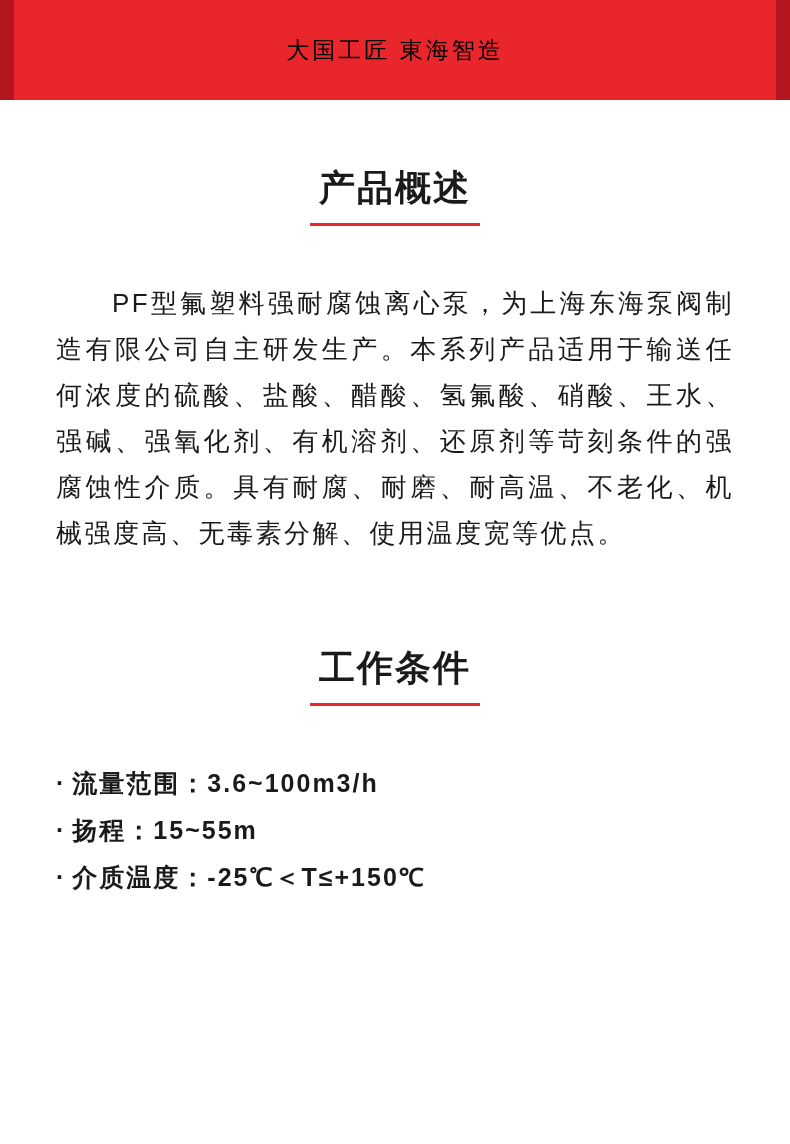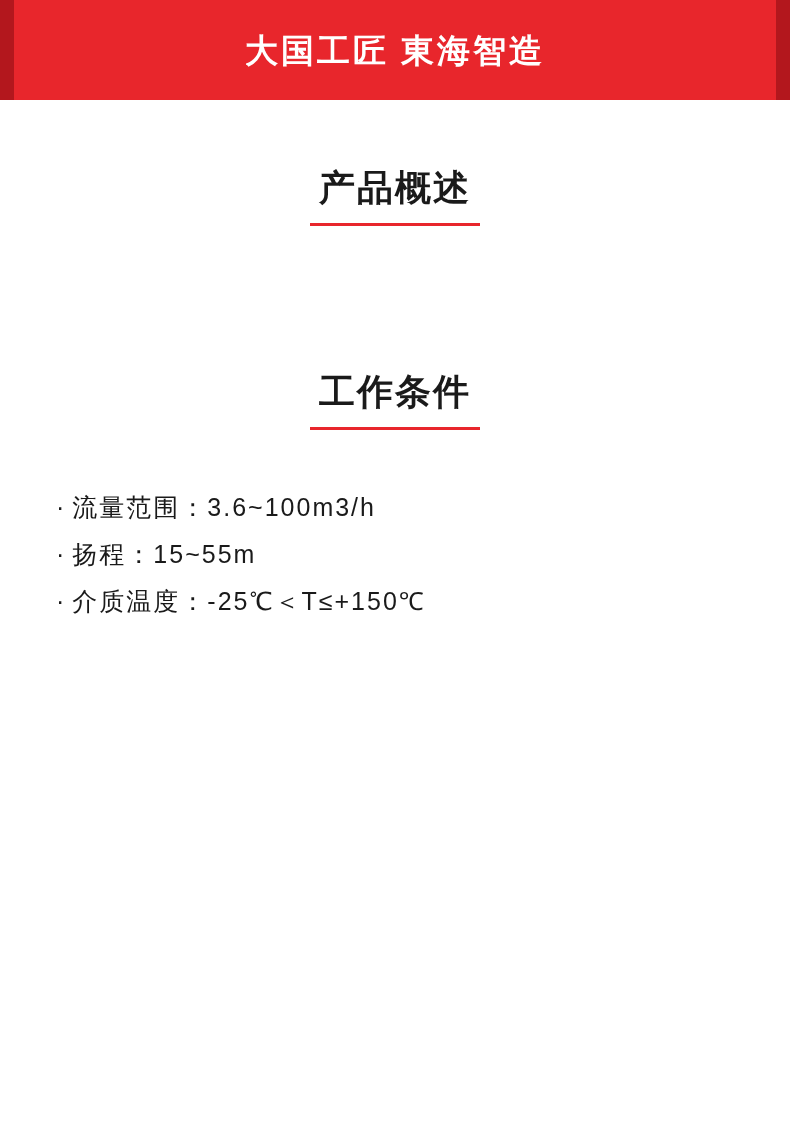--- a/index.html
+++ b/index.html
@@ -37,23 +37,23 @@
   }
   .banner-stripe-right {
     position: absolute;
     right: 0;
     top: 0;
     width: 14px;
     height: 100px;
     background: #b3171d;
   }
   .banner-title {
-    color: #ffffff;
-    font-size: 33px;
-    font-weight: bold;
+    color: #000000;
+    font-size: 23px;
+    font-weight: normal;
     letter-spacing: 3px;
     line-height: 1;
     white-space: nowrap;
     z-index: 2;
   }
 
   
   .section {
     padding: 0 56px;
     box-sizing: border-box;
@@ -95,20 +95,21 @@
     margin: 0;
     padding: 0;
   }
   .bullets li {
     font-size: 25px;
     line-height: 47px;
     color: #1a1a1a;
     letter-spacing: 2px;
     position: relative;
     padding-left: 0;
+    font-weight: bold;
   }
   .bullet-dot {
     display: inline-block;
     margin-right: 6px;
   }
 
   .spacer-1 { height: 54px; }
   .spacer-2 { height: 42px; }
   .spacer-3 { height: 78px; }
   .spacer-4 { height: 42px; }
@@ -125,20 +126,21 @@
 <div class="spacer-1"></div>
 
 <div class="section">
   <div class="section-head">
     <div class="section-title">产品概述</div>
     <div class="section-rule"></div>
   </div>
 
   <div class="spacer-2"></div>
 
+  <p class="para">PF型氟塑料强耐腐蚀离心泵，为上海东海泵阀制造有限公司自主研发生产。本系列产品适用于输送任何浓度的硫酸、盐酸、醋酸、氢氟酸、硝酸、王水、强碱、强氧化剂、有机溶剂、还原剂等苛刻条件的强腐蚀性介质。具有耐腐、耐磨、耐高温、不老化、机械强度高、无毒素分解、使用温度宽等优点。</p>
 </div>
 
 <div class="spacer-3"></div>
 
 <div class="section">
   <div class="section-head">
     <div class="section-title">工作条件</div>
     <div class="section-rule"></div>
   </div>
 

